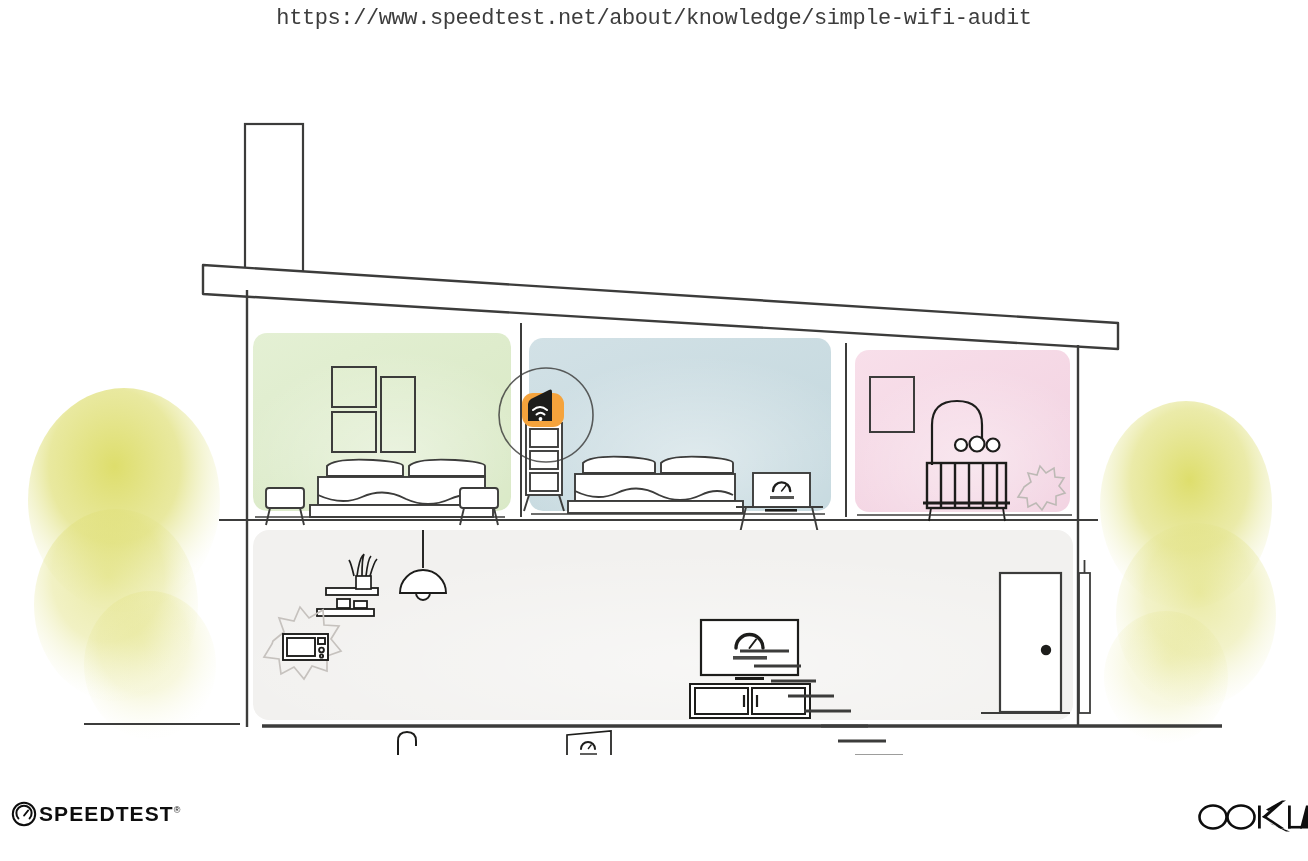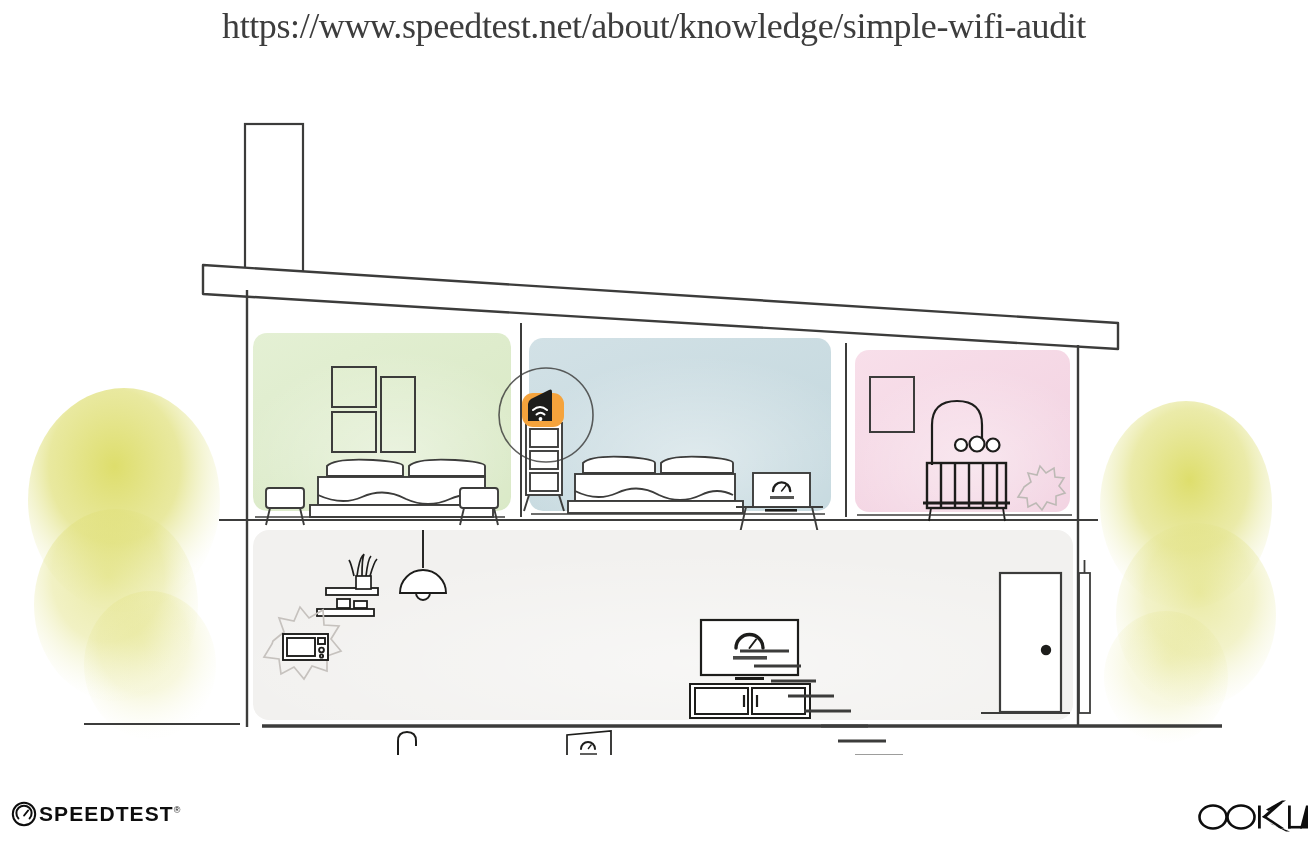--- a/index.html
+++ b/index.html
@@ -11,23 +11,23 @@
   .stage{position:absolute;inset:0;}
 
   
   .header{position:absolute;left:0;top:0;width:1308px;text-align:center;}
   .title{
     font-size:31px;font-weight:700;letter-spacing:-0.2px;
     color:#111111;margin:10px 0 0 0;line-height:1.15;
     font-family:"Liberation Sans", sans-serif;
   }
   .subtitle{
-    font-size:36px;font-weight:400;color:#3d3d3d;margin:6px 0 0 0;
+    font-size:22px;font-weight:400;color:#3d3d3d;margin:6px 0 0 0;
     line-height:1.15;letter-spacing:-0.4px;
-    font-family:Liberation Serif, serif;
+    font-family:Liberation Mono, monospace;
   }
 
   
   .illus{position:absolute;left:0;top:105px;width:1308px;height:650px;}
   .illus svg{display:block;}
 
   
   .footer{position:absolute;left:0;top:786px;width:1308px;height:60px;}
   .brand-left{position:absolute;left:10px;top:14px;display:flex;align-items:center;gap:1px;}
   .brand-left .wordmark{

